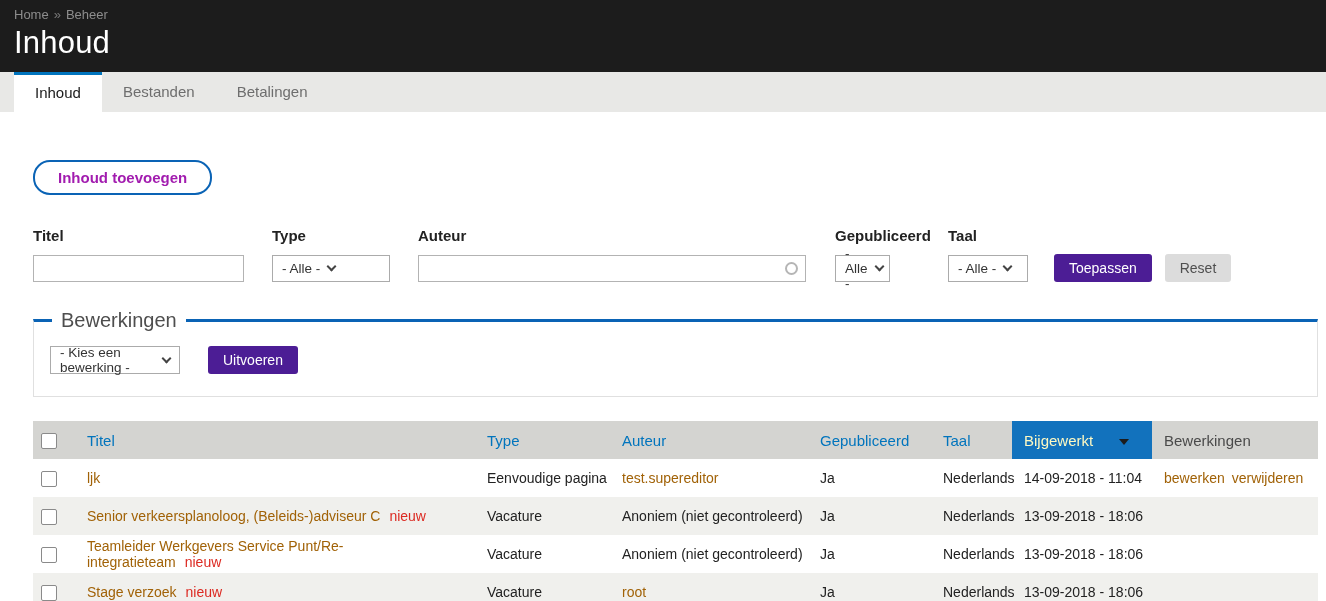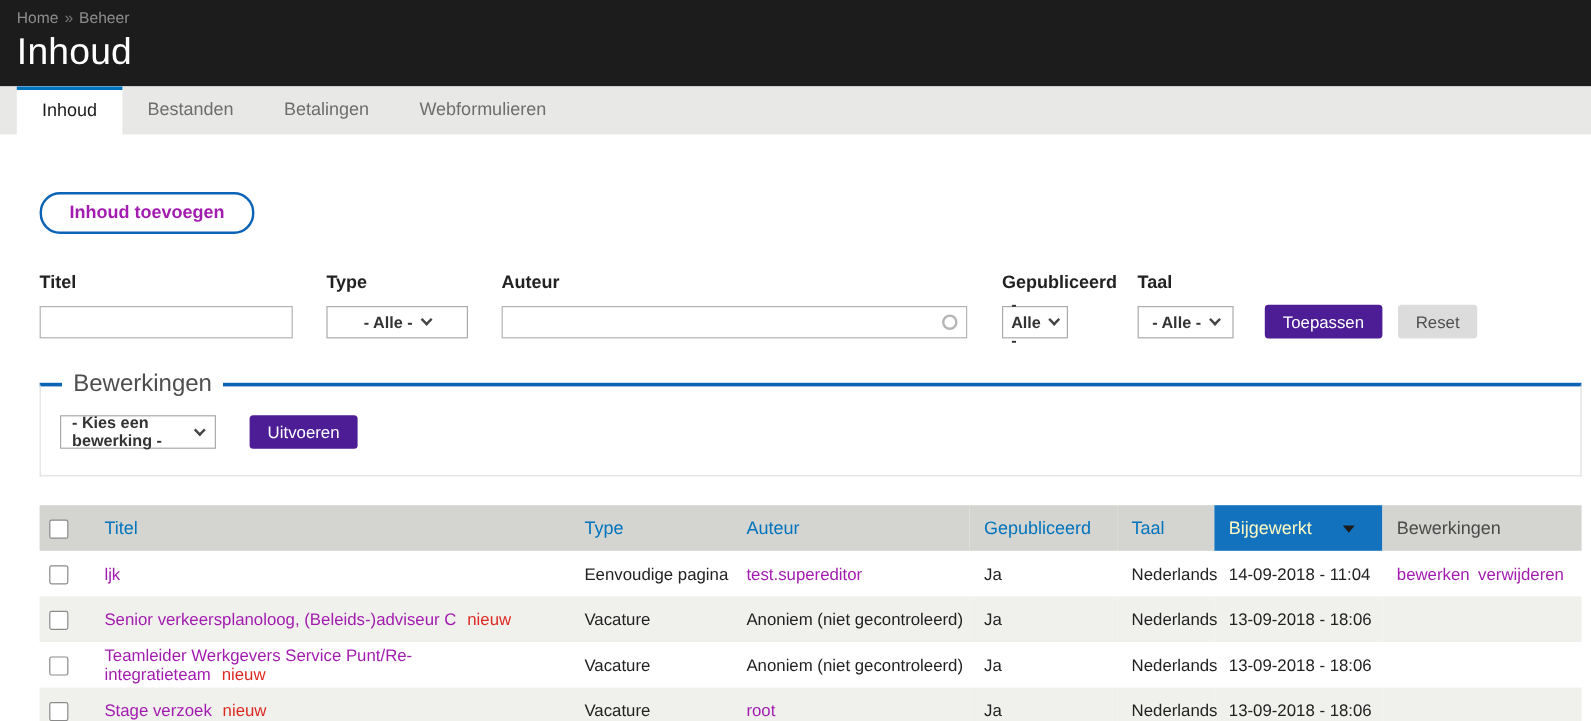--- a/index.html
+++ b/index.html
@@ -27,21 +27,21 @@
              border:2px solid #0a63b5; border-radius:17px; padding:7px 23px;
              font-size:15px; font-weight:bold; cursor:pointer; }
 
   
   .filter-row { display:flex; align-items:flex-end; margin-top:32px; }
   .filter-col { display:flex; flex-direction:column; }
   .filter-col label { font-size:15px; font-weight:bold; color:#222; margin-bottom:11px; }
   .txt-input { border:1px solid #b3b3b3; background:#fff; height:27px; padding:0 8px; font-size:14px; }
   .fake-select { border:1px solid #ababab; background:#fff; height:27px; padding:0 9px;
                  font-size:13.5px; color:#333; display:flex; align-items:center;
-                 justify-content:center; cursor:pointer;font-weight:bold; }
+                 justify-content:flex-start; cursor:pointer; }
   .chevron { width:7px; height:7px; border-right:2px solid #444; border-bottom:2px solid #444;
              transform:rotate(45deg); margin-top:-4px; flex:none; margin-left:8px; }
   .auteur-wrap { position:relative; }
   .autocomplete-circle { position:absolute; right:8px; top:7px; width:13px; height:13px;
                          border:2px solid #b5b5b5; border-radius:50%; }
   .btn { border:none; font-size:14px; padding:0 15px; height:28px; border-radius:3px; cursor:pointer; }
   .btn-green { background:#4c1d95; color:#fff; }
   .btn-gray  { background:#dcdcdc; color:#4f4f4f; }
 
   .w-titel { width:211px; margin-right:28px; }
@@ -66,21 +66,21 @@
                       font-size:15px; padding-left:12px; }
   .content-table th a { color:#0074bd; text-decoration:none; }
   .content-table th.plain { color:#4a4a4a; }
   .content-table th.sorted { background:#1272bd; }
   .content-table th.sorted a { color:#fef9c3; }
   .sort-arrow { display:inline-block; width:0; height:0; border-left:5px solid transparent;
                 border-right:5px solid transparent; border-top:6px solid #1c1c1c;
                 margin-left:26px; vertical-align:middle; }
   .content-table td { height:38px; font-size:14px; color:#222; padding-left:12px; }
   .content-table tbody tr:nth-child(even) td { background:#f0f0ed; }
-  .content-table td a { color:#a21caf; text-decoration:none; }
+  .content-table td a { color:#a16207; text-decoration:none; }
   .new-mark { color:#dc2a22; margin-left:9px; }
   .ops a { margin-right:7px; }
 
   .col-check { width:42px; }
   .col-titel { width:400px; }
   .col-type  { width:135px; }
   .col-auteur{ width:198px; }
   .col-gepub { width:123px; }
   .col-taal  { width:81px; }
   .col-bijg  { width:140px; }
@@ -96,21 +96,20 @@
   <div class="breadcrumb">
     <a href="#">Home</a><span class="sep">»</span><a href="#">Beheer</a>
   </div>
   <h1 class="page-title">Inhoud</h1>
 </header>
 
 <nav class="tabbar">
   <div class="tab active">Inhoud</div>
   <div class="tab">Bestanden</div>
   <div class="tab">Betalingen</div>
-  <div class="tab">Webformulieren</div>
 </nav>
 
 <main class="content">
 
   <button class="add-btn">Inhoud toevoegen</button>
 
   <div class="filter-row">
     <div class="filter-col w-titel">
       <label>Titel</label>
       <input class="txt-input" type="text" value="" style="">

